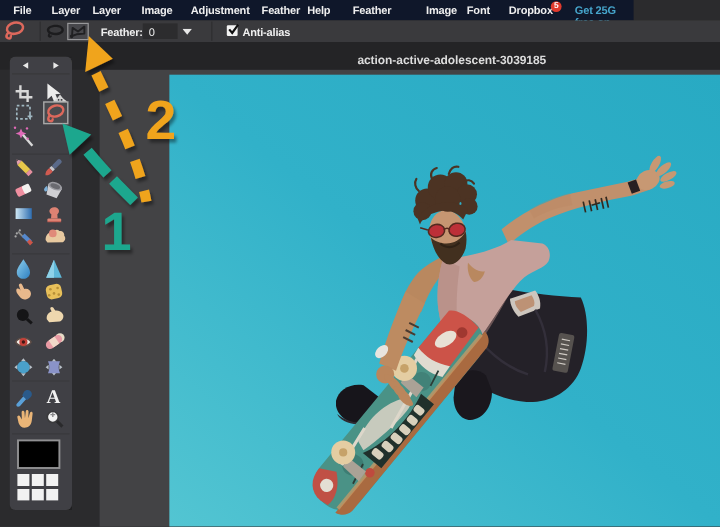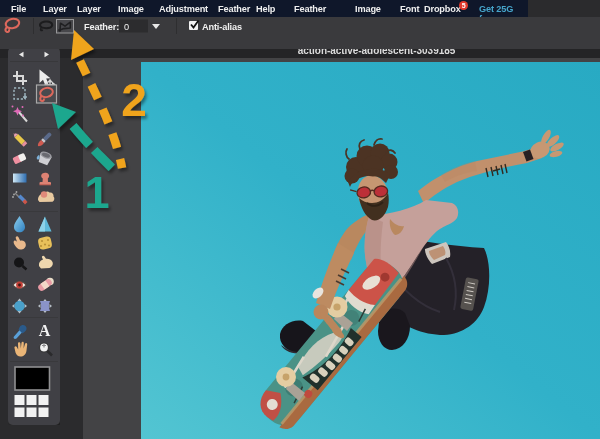--- a/index.html
+++ b/index.html
@@ -3,21 +3,21 @@
 <meta charset="utf-8">
 <style>
   html,body{margin:0;padding:0;}
   body{width:600px;height:439px;overflow:hidden;position:relative;
        font-family:"Liberation Sans",sans-serif;background:#2b2b2d;}
   .abs{position:absolute;}
   
   #menubar{left:0;top:0;width:528px;height:17px;background:#0f172a;z-index:30;}
   #menubar span{position:absolute;top:4px;font-size:9.2px;font-weight:bold;color:#efefef;letter-spacing:-0.15px;}
   
-  #toolbar{left:0;top:17px;width:600px;height:32px;background:#3a3a3d;z-index:30;}
+  #toolbar{left:0;top:17px;width:600px;height:18px;background:#3a3a3d;z-index:30;}
   #toolbar .lbl{position:absolute;top:4.5px;font-size:9.2px;font-weight:bold;color:#f0f0f0;letter-spacing:-0.15px;}
   
   #titlestrip{left:0;top:35px;width:600px;height:23px;background:#242426;z-index:5;}
   #doctitle{position:absolute;top:45px;left:147px;width:459px;text-align:center;
             font-size:10px;font-weight:bold;color:#dcdcdc;z-index:6;letter-spacing:-0.05px;}
   
   #canvasarea{left:83px;top:58px;width:517px;height:381px;background:#434345;z-index:4;}
   #photo{left:141px;top:62px;width:459px;height:377px;z-index:7;}
   #toolbox{left:8px;top:47px;width:52px;height:378px;z-index:20;}
   #arrows{left:0;top:0;width:600px;height:439px;z-index:40;pointer-events:none;}
@@ -350,21 +350,21 @@
   <div class="abs" id="menubar">
     <span style="left:11px">File</span>
     <span style="left:43px">Layer</span>
     <span style="left:77px">Layer</span>
     <span style="left:118px">Image</span>
     <span style="left:159px">Adjustment</span>
     <span style="left:218px">Feather</span>
     <span style="left:256px">Help</span>
     <span style="left:294px">Feather</span>
     <span style="left:355px">Image</span>
-    <span style="left:400px">Font</span>
+    <span style="left:389px">Font</span>
     <span style="left:424px">Dropbox</span>
     <span style="left:459px;top:1px;width:9px;height:9px;background:#e03a2d;border-radius:5px;
           font-size:7px;font-weight:bold;color:#fff;text-align:center;line-height:9px;">5</span>
     <span style="left:479px;color:#46a5cb">Get 25G free on Freebies</span>
   </div>
 
   <div class="abs" id="toolbar">
     <svg class="abs" style="left:0;top:0" width="260" height="18" viewBox="0 0 260 18">
 
       <rect x="33" y="1" width="1" height="16" fill="#2e2e30"></rect>

